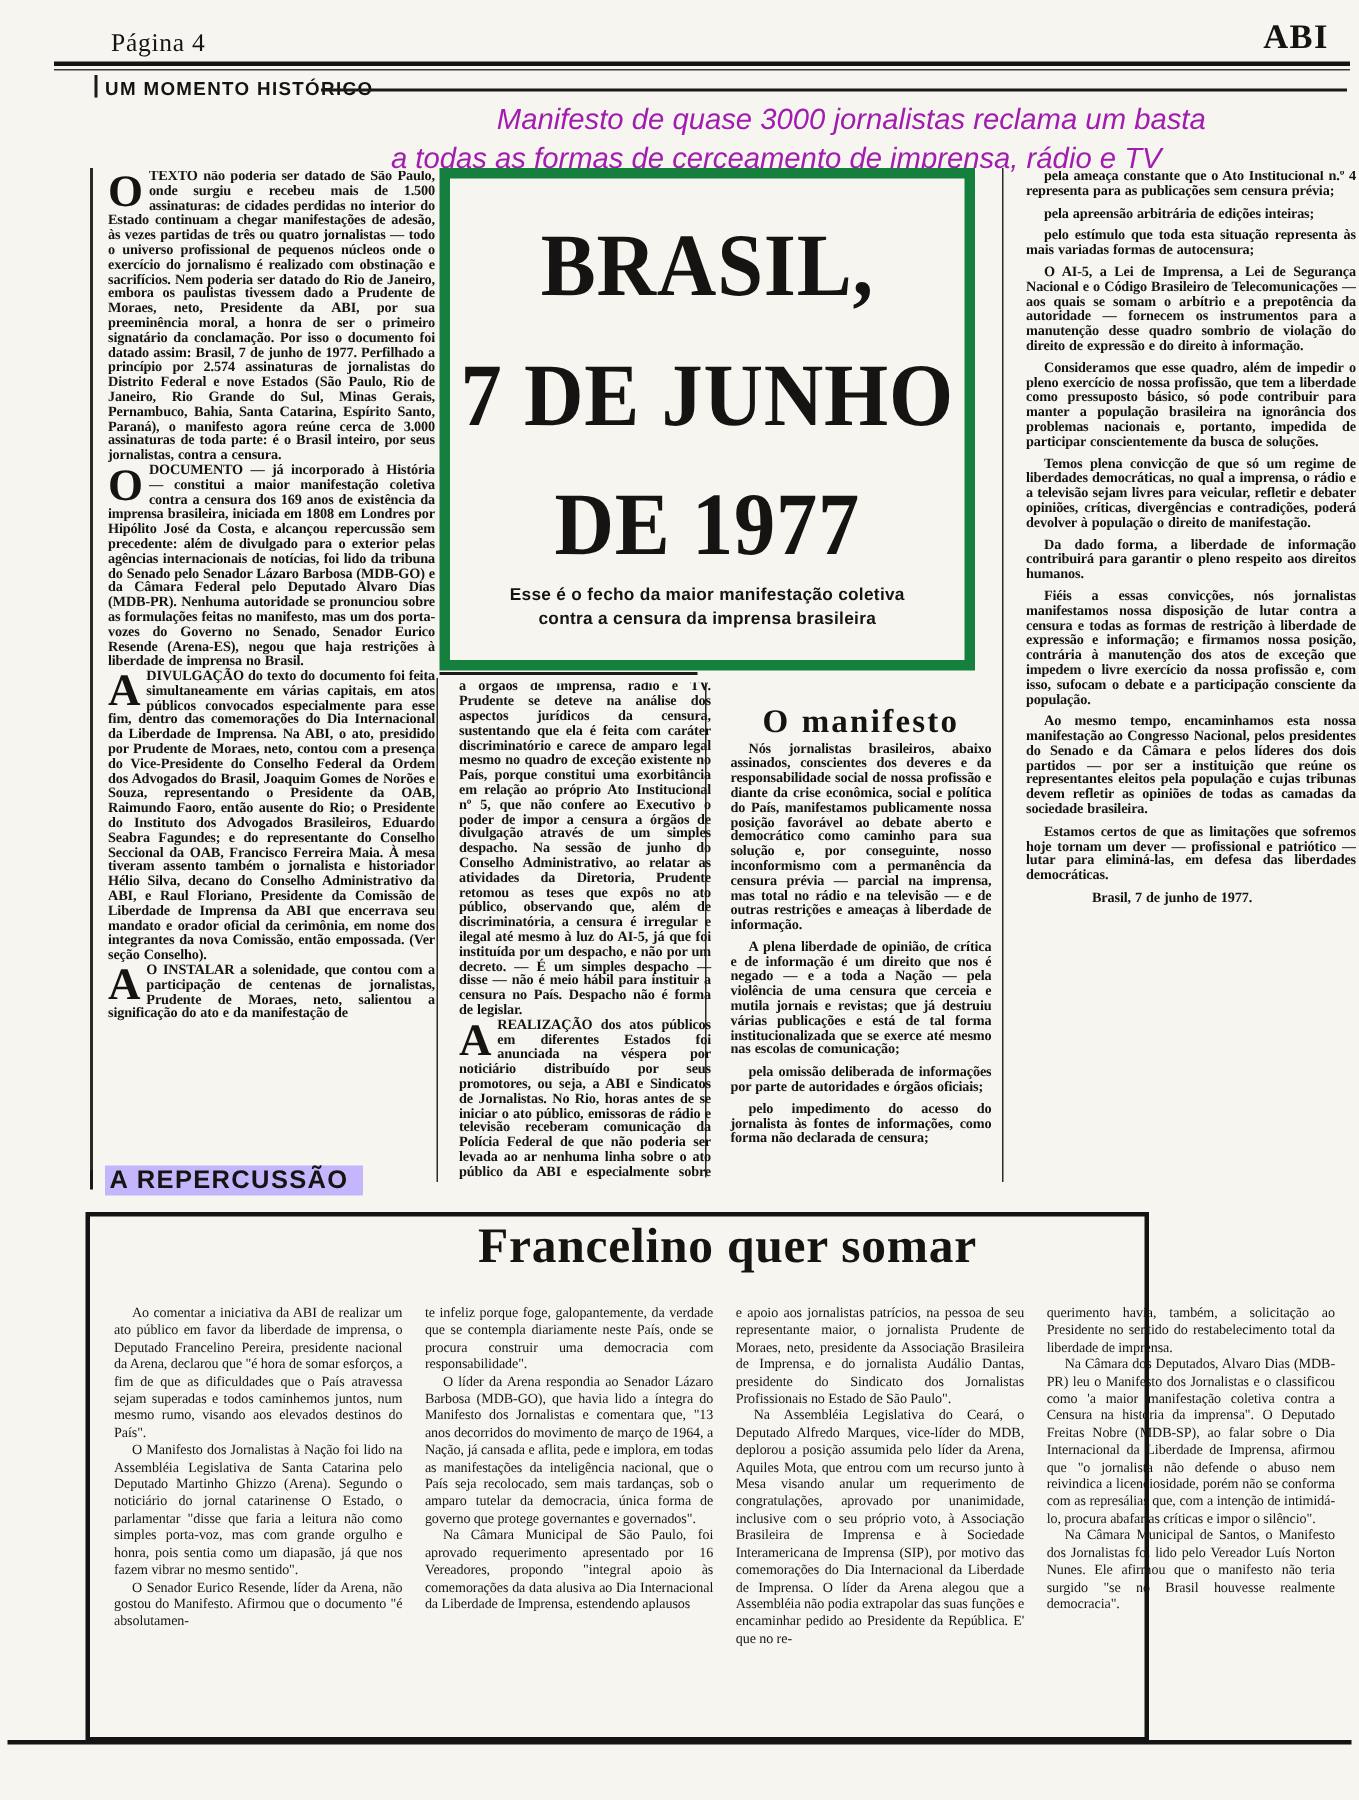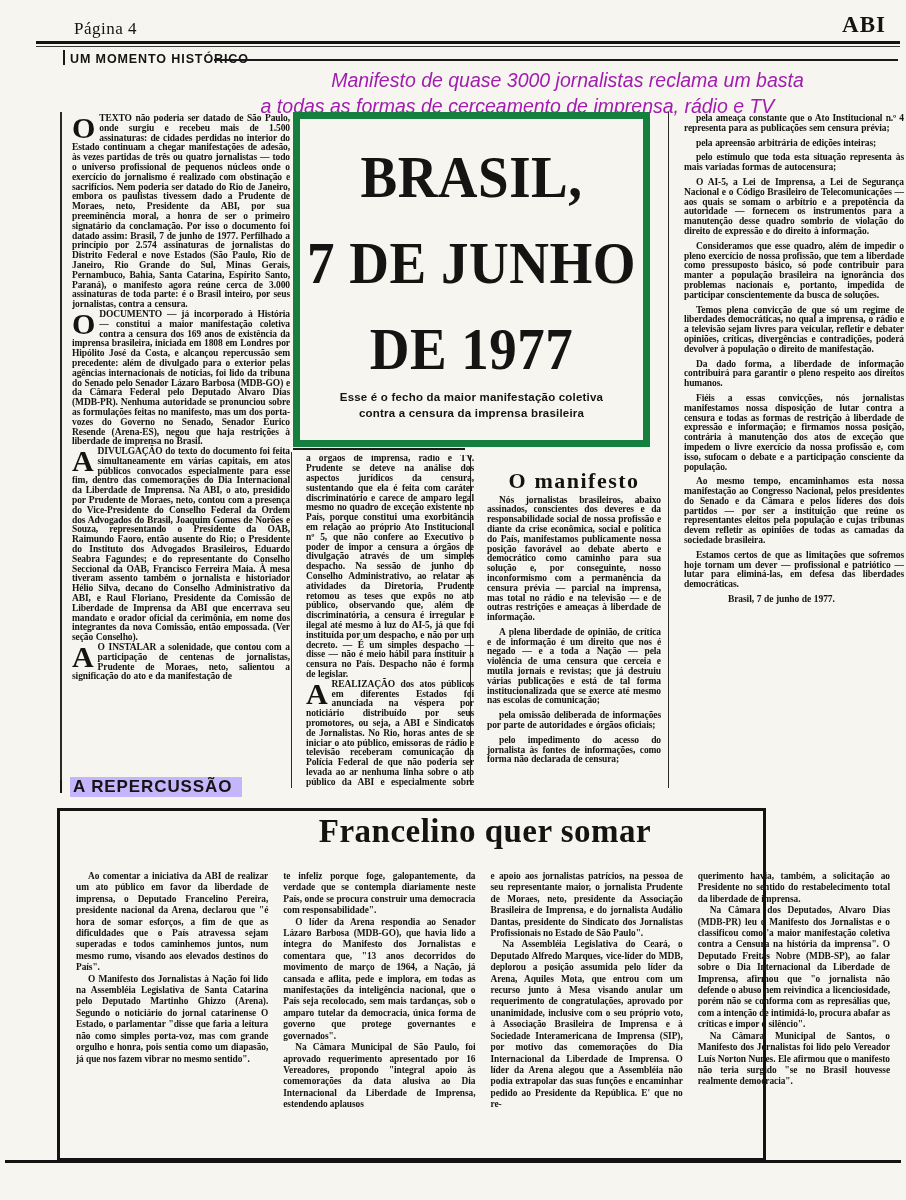--- a/index.html
+++ b/index.html
@@ -50,21 +50,21 @@
                      margin:4px 0 10px;}
   
   .reperc-label{position:absolute;left:70px;top:777px;z-index:2;background:#c4b5fd;padding:0 10px 0 3px;
                 font-family:"Liberation Sans",sans-serif;font-weight:bold;font-size:17px;letter-spacing:.9px;}
   .reperc-tick{position:absolute;left:60px;top:780px;width:2px;height:13px;background:#1a1a1a;z-index:3;}
   .bottom-box{position:absolute;left:57px;top:788px;width:709px;height:353px;box-sizing:border-box;
               border:3px solid #141414;margin-top:20px;}
   .fran-headline{position:absolute;left:175px;top:2px;width:500px;text-align:center;
                  font-weight:bold;font-size:33px;letter-spacing:.5px;}
   .bottom-cols{position:absolute;left:16px;top:60px;width:814px;height:276px;overflow:hidden;
-               display:flex;gap:15px;font-weight:bold;font-size:9.4px;line-height:11.4px;
+               display:flex;gap:15px;font-weight:normal;font-size:9.4px;line-height:11.4px;
                text-align:justify;letter-spacing:-.05px;hyphens:auto;}
   .bcol{flex:1;}
   .bottom-cols .para{margin:0;text-indent:12px;}
   .bottom-cols .para.flush{text-indent:0;}
   .bottom-rule{position:absolute;left:5px;top:1160px;width:896px;height:3px;background:#141414;}
 </style>
 </head>
 <body>
 
 <div id="page">
@@ -139,20 +139,21 @@
     </div>
 
   <div class="reperc-tick"></div>
   <div class="reperc-label">A REPERCUSSÃO</div>
   <div class="bottom-box">
     <div class="fran-headline">Francelino quer somar</div>
     <div class="bottom-cols">
       <div class="bcol">
           <p class="para">Ao comentar a iniciativa da ABI de realizar um ato público em favor da liberdade de imprensa, o Deputado Francelino Pereira, presidente nacional da Arena, declarou que "é hora de somar esforços, a fim de que as dificuldades que o País atravessa sejam superadas e todos caminhemos juntos, num mesmo rumo, visando aos elevados destinos do País".</p>
           <p class="para">O Manifesto dos Jornalistas à Nação foi lido na Assembléia Legislativa de Santa Catarina pelo Deputado Martinho Ghizzo (Arena). Segundo o noticiário do jornal catarinense O Estado, o parlamentar "disse que faria a leitura não como simples porta-voz, mas com grande orgulho e honra, pois sentia como um diapasão, já que nos fazem vibrar no mesmo sentido".</p>
+          <p class="para">O Senador Eurico Resende, líder da Arena, não gostou do Manifesto. Afirmou que o documento "é absolutamen-</p>
         </div>
       <div class="bcol">
           <p class="para flush">te infeliz porque foge, galopantemente, da verdade que se contempla diariamente neste País, onde se procura construir uma democracia com responsabilidade".</p>
           <p class="para">O líder da Arena respondia ao Senador Lázaro Barbosa (MDB-GO), que havia lido a íntegra do Manifesto dos Jornalistas e comentara que, "13 anos decorridos do movimento de março de 1964, a Nação, já cansada e aflita, pede e implora, em todas as manifestações da inteligência nacional, que o País seja recolocado, sem mais tardanças, sob o amparo tutelar da democracia, única forma de governo que protege governantes e governados".</p>
           <p class="para">Na Câmara Municipal de São Paulo, foi aprovado requerimento apresentado por 16 Vereadores, propondo "integral apoio às comemorações da data alusiva ao Dia Internacional da Liberdade de Imprensa, estendendo aplausos</p>
         </div>
       <div class="bcol">
           <p class="para flush">e apoio aos jornalistas patrícios, na pessoa de seu representante maior, o jornalista Prudente de Moraes, neto, presidente da Associação Brasileira de Imprensa, e do jornalista Audálio Dantas, presidente do Sindicato dos Jornalistas Profissionais no Estado de São Paulo".</p>
           <p class="para">Na Assembléia Legislativa do Ceará, o Deputado Alfredo Marques, vice-líder do MDB, deplorou a posição assumida pelo líder da Arena, Aquiles Mota, que entrou com um recurso junto à Mesa visando anular um requerimento de congratulações, aprovado por unanimidade, inclusive com o seu próprio voto, à Associação Brasileira de Imprensa e à Sociedade Interamericana de Imprensa (SIP), por motivo das comemorações do Dia Internacional da Liberdade de Imprensa. O líder da Arena alegou que a Assembléia não podia extrapolar das suas funções e encaminhar pedido ao Presidente da República. E' que no re-</p>
         </div>

